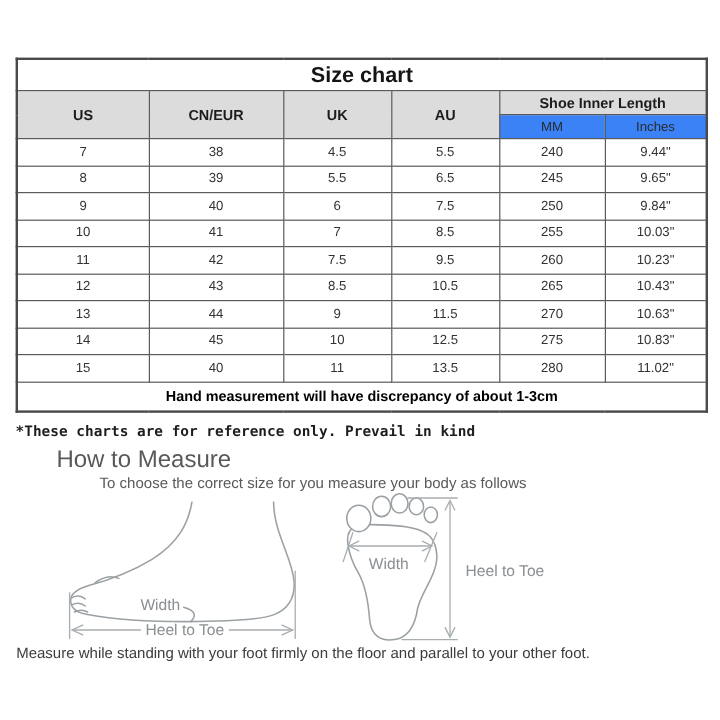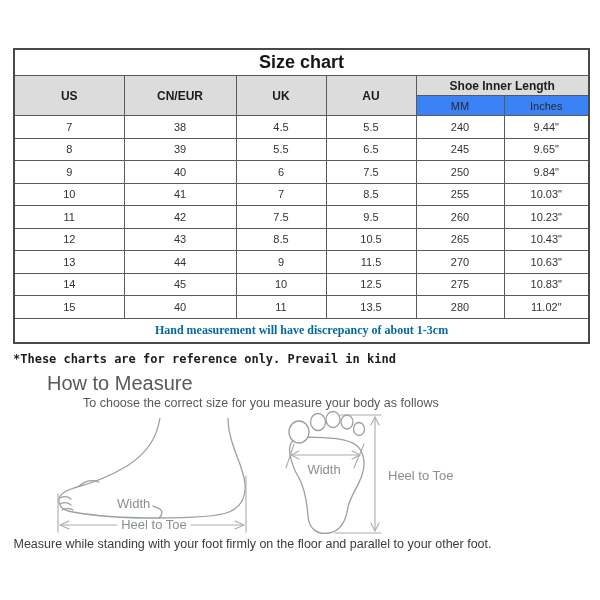--- a/index.html
+++ b/index.html
@@ -53,24 +53,24 @@
     color: #2a2a2a;
     height: 19px;
   }
   tbody.data-rows td {
     height: 21.5px;
     font-size: 11px;
     color: #333333;
   }
   tr.footer-row td {
     height: 23px;
-    font-family: Liberation Serif, serif;
+    font-family: Liberation Sans, sans-serif;
     font-weight: bold;
     font-size: 12px;
-    color: #0369a1;
+    color: #000000;
   }
 
   
   .reference-note {
     position: absolute;
     left: 13px;
     top: 352px;
     font-family: "DejaVu Sans Mono", monospace;
     font-weight: bold;
     font-size: 12px;

